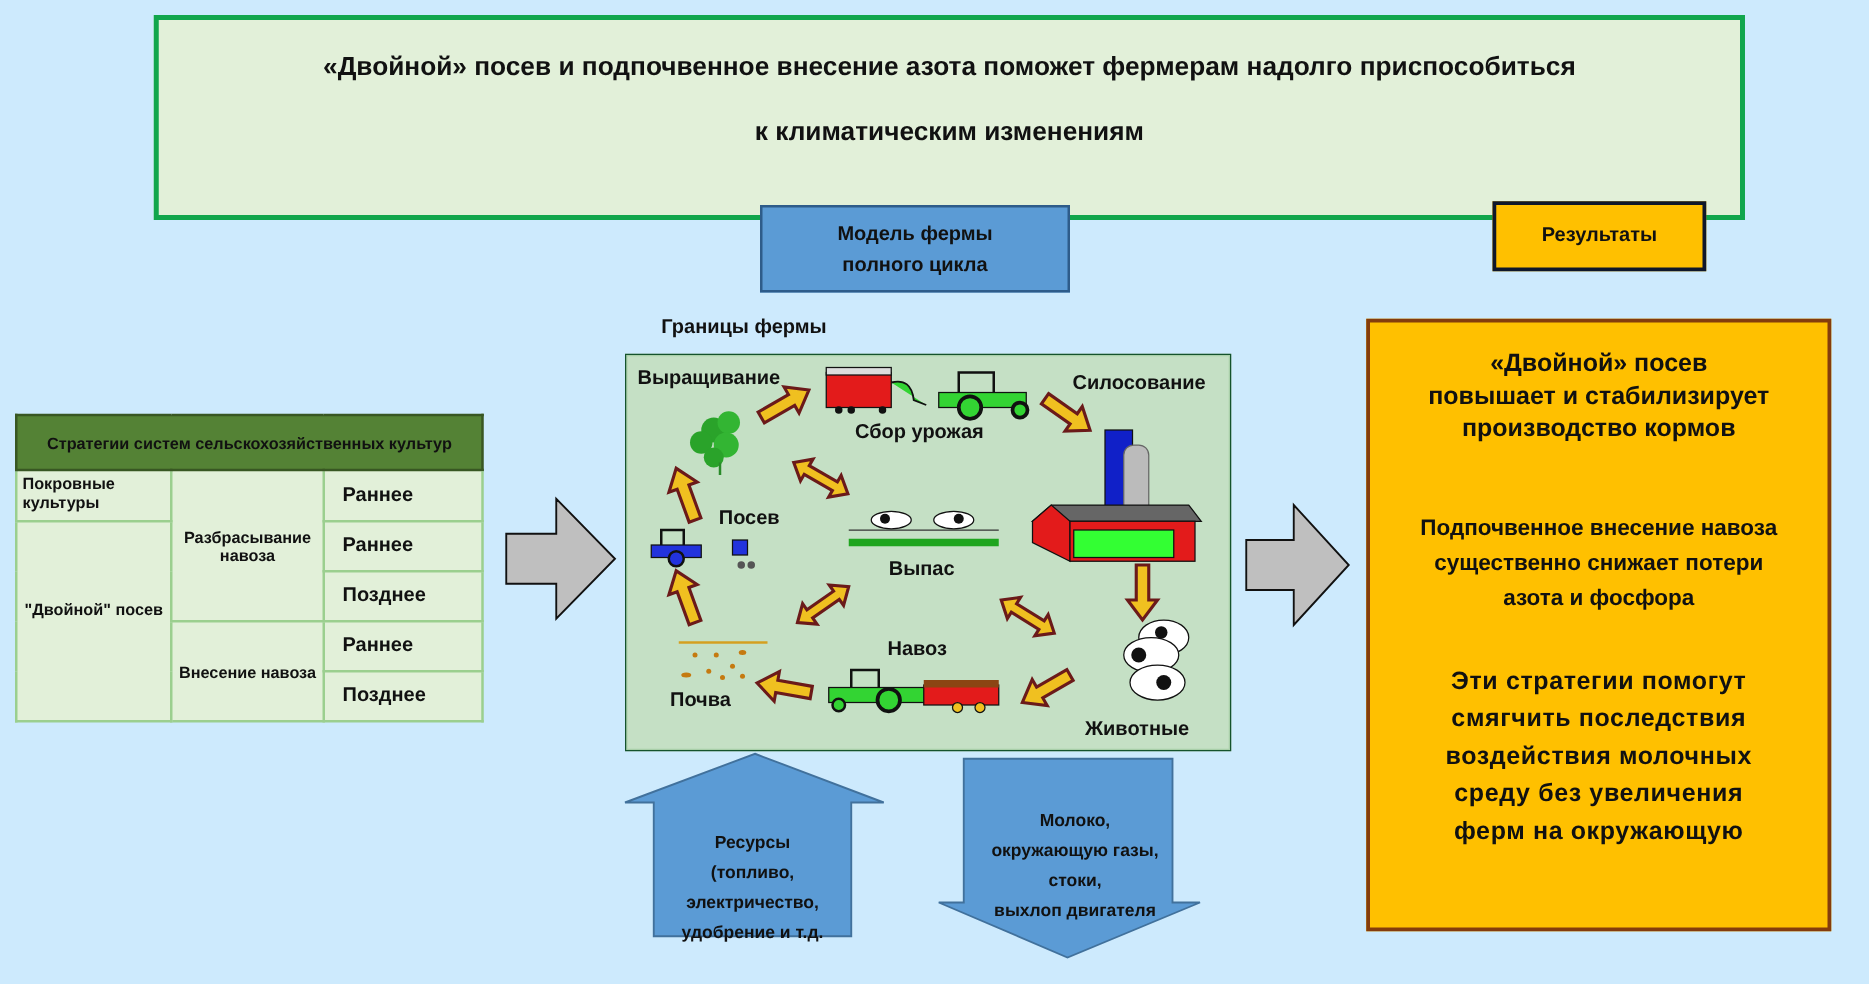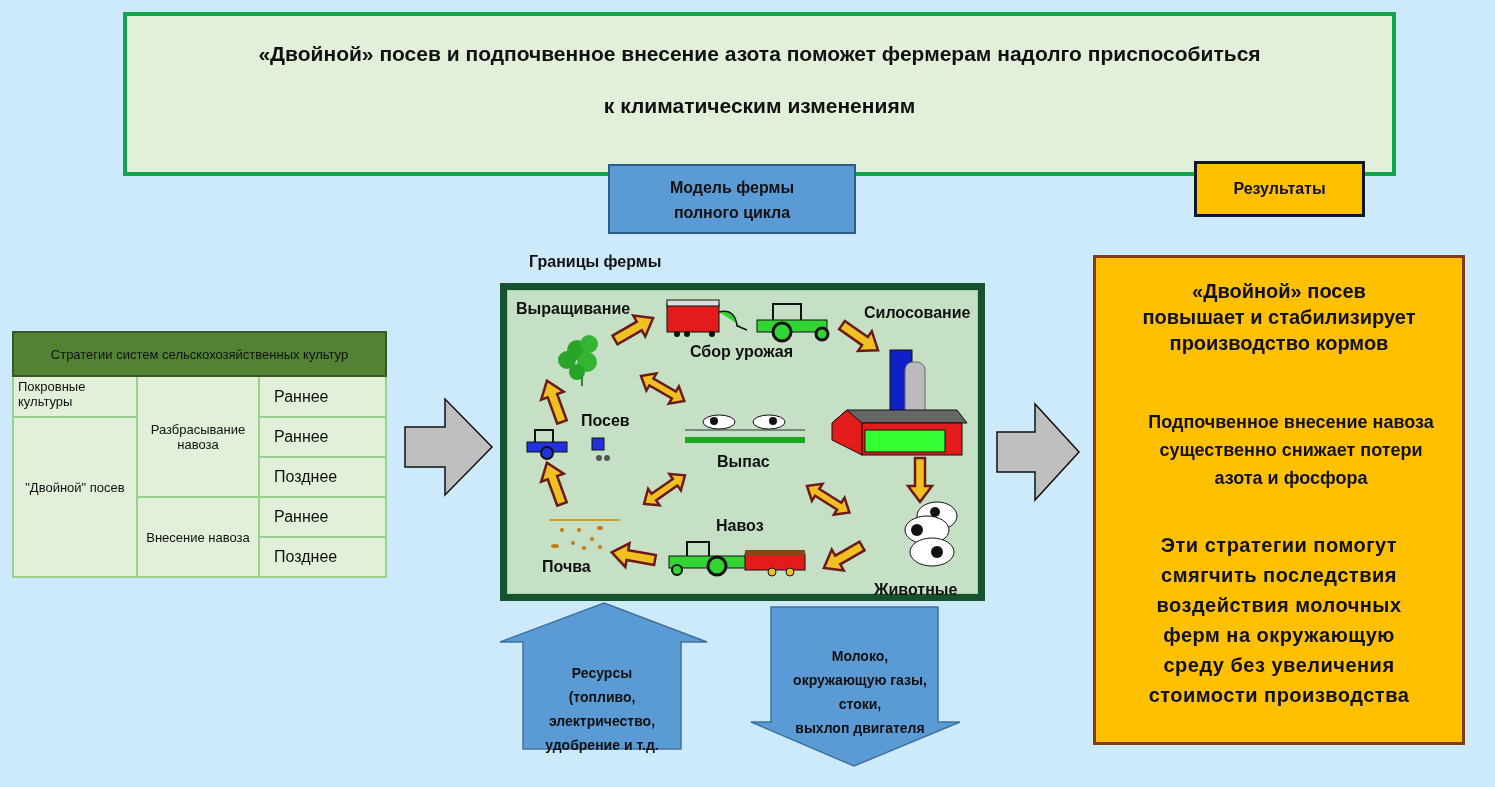--- a/index.html
+++ b/index.html
@@ -2,29 +2,29 @@
 <html><head>
 <meta charset="utf-8">
 <style>
   html,body{margin:0;padding:0;}
   body{width:1495px;height:787px;background:#cdeafd;position:relative;overflow:hidden;font-family:"Liberation Sans","DejaVu Sans",sans-serif;color:#111;}
   .abs{position:absolute;}
   #title-box{left:123px;top:12px;width:1273px;height:164px;background:#e2f0d9;border:4px solid #11a64c;box-sizing:border-box;text-align:center;font-weight:bold;font-size:21px;line-height:52px;padding-top:12px;}
   #model-box{left:608px;top:164px;width:248px;height:70px;background:#5b9bd5;border:2px solid #2e5c8a;box-sizing:border-box;text-align:center;font-weight:bold;font-size:16px;line-height:25px;padding-top:9px;}
   #results-box{left:1194px;top:161px;width:171px;height:56px;background:#ffc000;border:3px solid #0f172a;box-sizing:border-box;text-align:center;font-weight:bold;font-size:16px;line-height:50px;}
   #farm-bound-label{left:529px;top:253px;font-weight:bold;font-size:16px;}
-  #farm-box{left:500px;top:283px;width:485px;height:318px;background:#c5e0c5;border:7px solid #14532d;box-sizing:border-box;box-shadow:inset 0 0 0 1px #a9cfa9;}
+  #farm-box{left:500px;top:283px;width:485px;height:318px;background:#c5e0c5;border:1px solid #14532d;box-sizing:border-box;box-shadow:inset 0 0 0 1px #a9cfa9;}
   .flabel{position:absolute;font-weight:bold;font-size:16px;white-space:nowrap;}
-  #strat{left:12px;top:331px;width:375px;height:247px;border-collapse:collapse;font-weight:normal;font-size:13px;}
+  #strat{left:12px;top:331px;width:375px;height:247px;border-collapse:collapse;font-weight:bold;font-size:13px;}
   #strat td{border:2px solid #9bcf8f;background:#e2f0d9;padding:0 4px;}
   #strat .hdr{background:#548235;border:2px solid #385723;height:42px;font-size:13px;text-align:center;color:#111;}
   #strat .v{font-size:16px;padding-left:14px;}
   #res-box{left:1093px;top:255px;width:372px;height:490px;background:#ffc000;border:3px solid #843c0c;box-sizing:border-box;text-align:center;font-weight:bold;}
   .r1{position:absolute;left:0;width:100%;font-size:20px;line-height:26px;top:20px;}
-  .r2{position:absolute;left:12px;width:100%;font-size:18px;line-height:28px;top:150px;}
+  .r2{position:absolute;left:0;width:100%;font-size:18px;line-height:28px;top:150px;}
   .r3{position:absolute;left:0;width:100%;font-size:20px;line-height:30px;top:272px;letter-spacing:.5px;}
   .line{display:block;}
   .blue-txt{position:absolute;text-align:center;font-weight:bold;font-size:14px;line-height:24px;margin-top:16px;}
 </style>
 </head>
 <body>
 
 <div id="title-box" class="abs">
   <span class="line">«Двойной» посев и подпочвенное внесение азота поможет фермерам надолго приспособиться</span>
   <span class="line">к климатическим изменениям</span>
@@ -213,17 +213,16 @@
   </div>
   <div class="r2">
     <span class="line">Подпочвенное внесение навоза</span>
     <span class="line">существенно снижает потери</span>
     <span class="line">азота и фосфора</span>
   </div>
   <div class="r3">
     <span class="line">Эти стратегии помогут</span>
     <span class="line">смягчить последствия</span>
     <span class="line">воздействия молочных</span>
+    <span class="line">среду без увеличения</span>
     <span class="line">ферм на окружающую</span>
-    <span class="line">среду без увеличения</span>
-    <span class="line">стоимости производства</span>
   </div>
 </div>
 
 </body></html>

